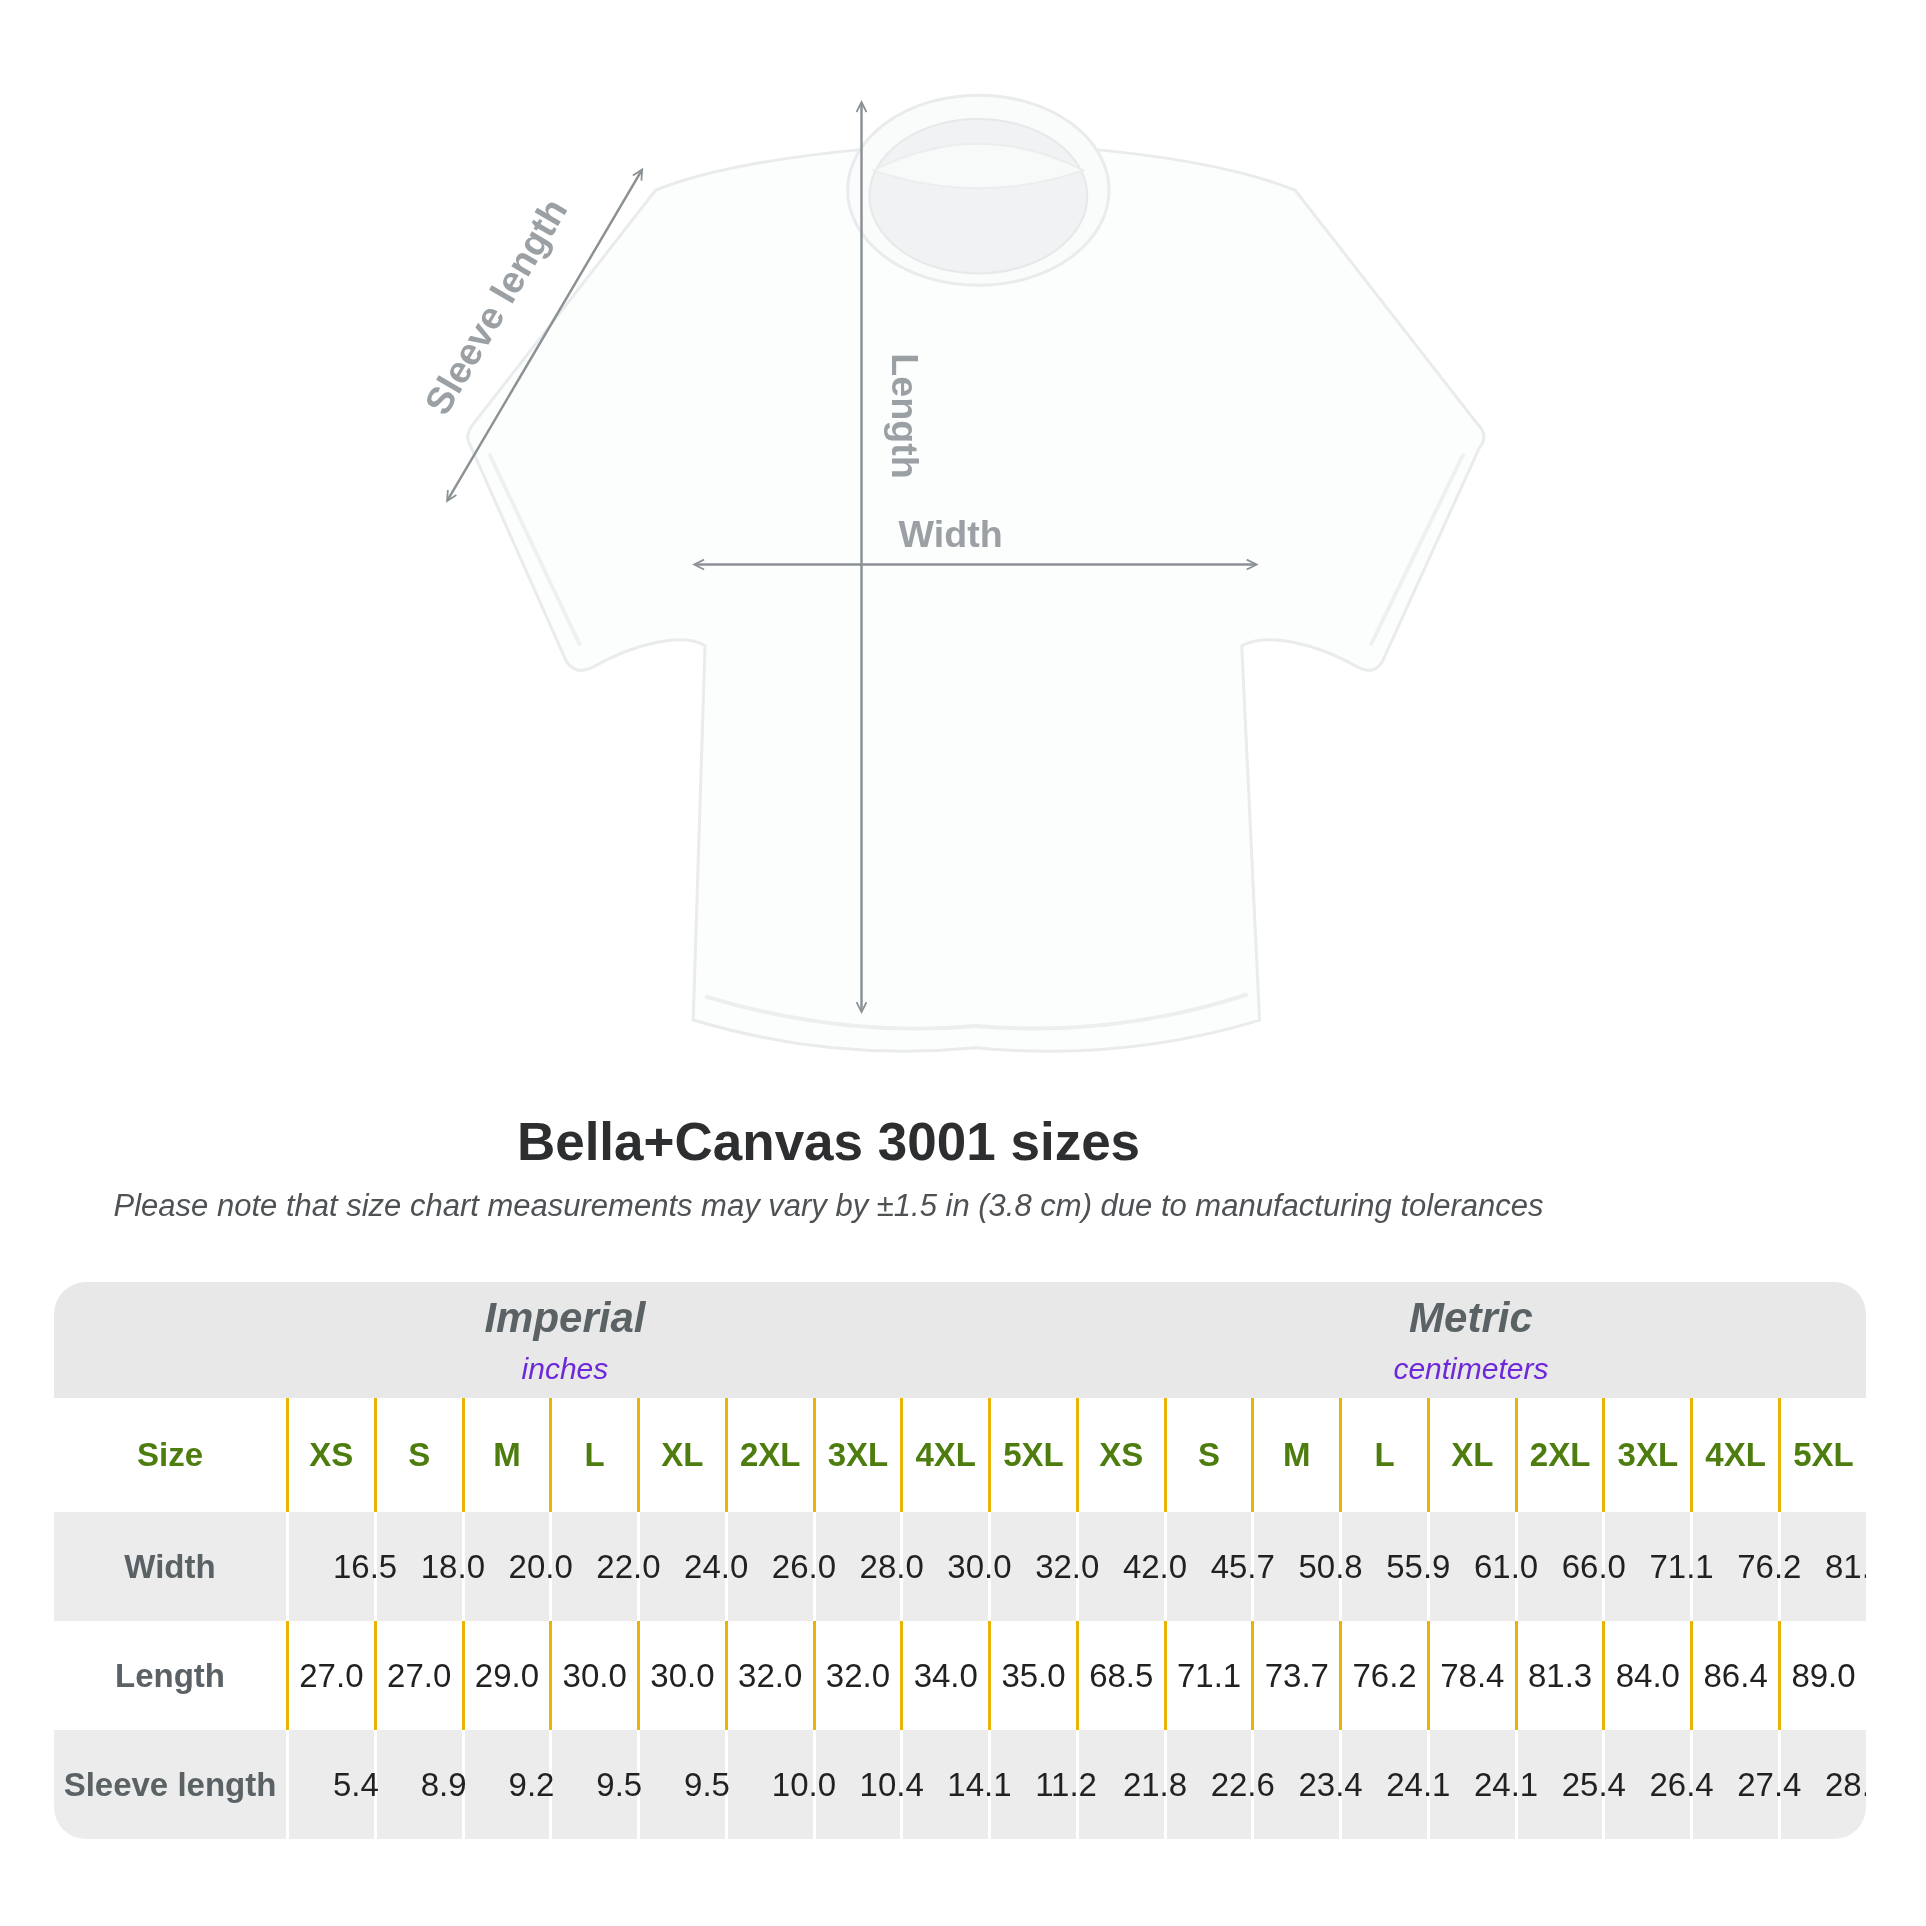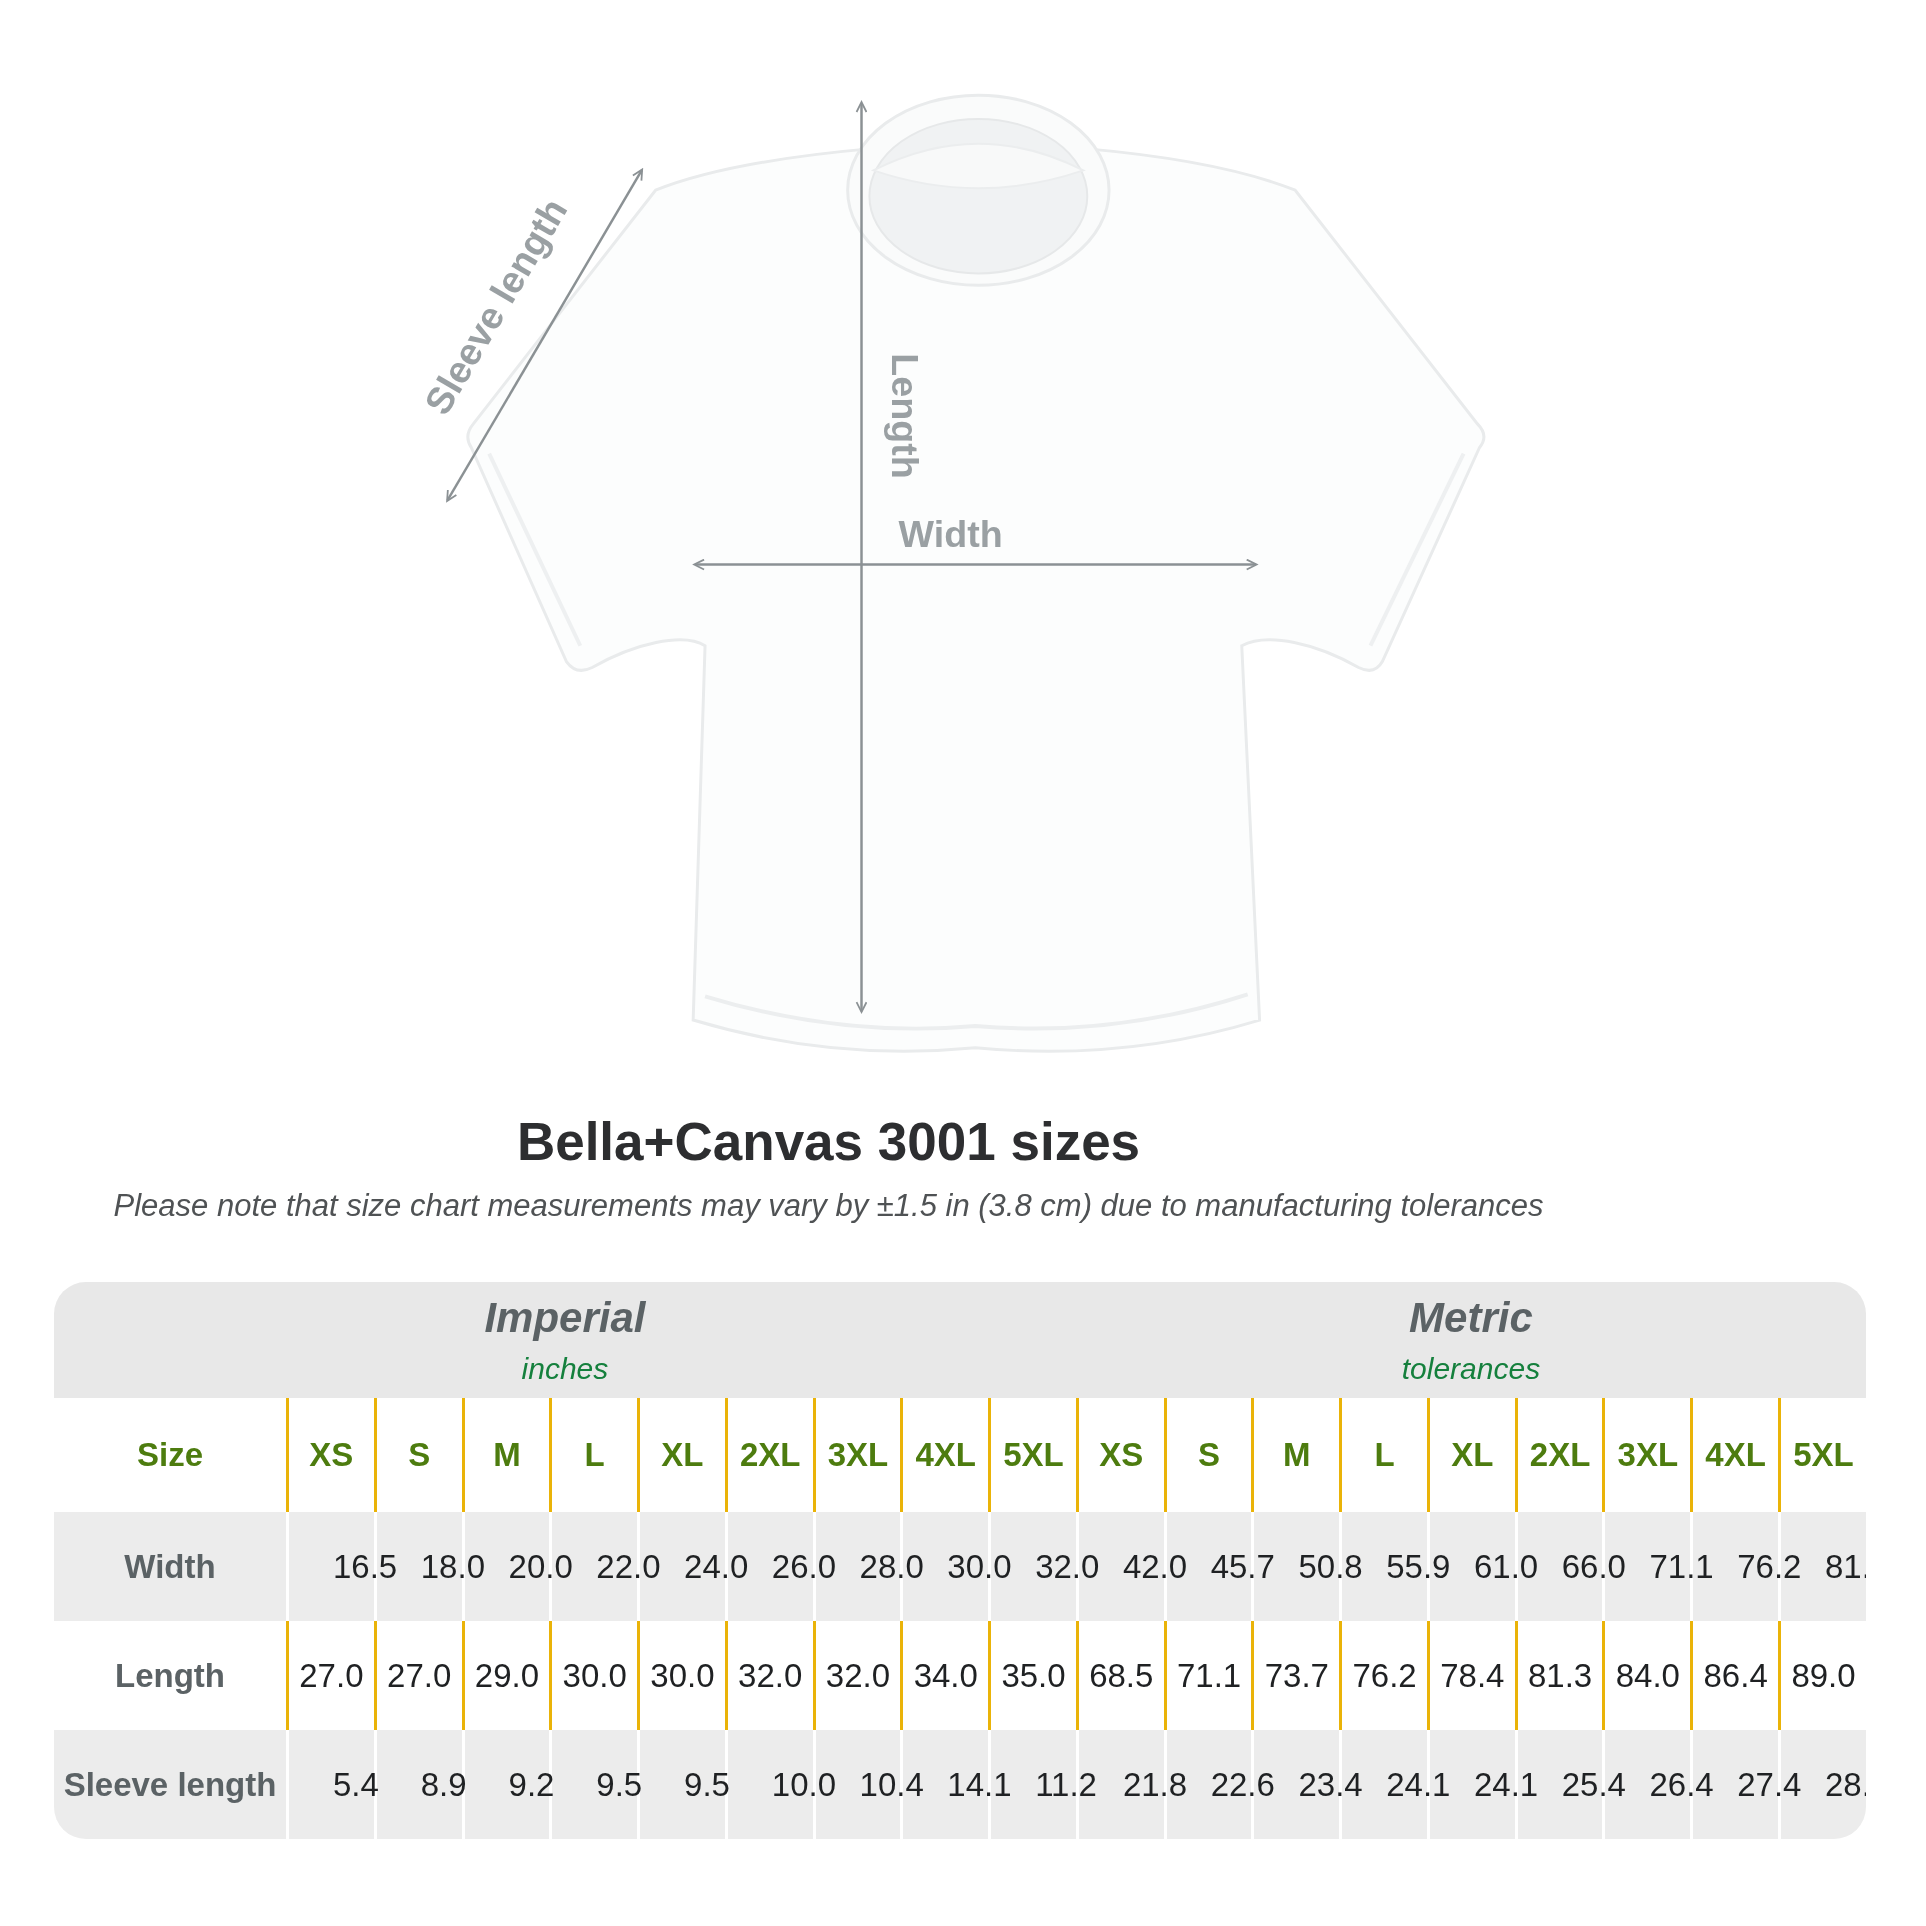--- a/index.html
+++ b/index.html
@@ -15,21 +15,21 @@
   .title-block{position:absolute;left:0;top:1111px;width:1657px;text-align:center;}
   .chart-title{margin:0;font-size:53px;font-weight:bold;color:#2d2e30;letter-spacing:0px;}
   .chart-subtitle{margin:16px 0 0 0;font-size:31px;font-style:italic;color:#4f5254;}
   
   .table-wrap{position:absolute;left:54px;top:1282px;width:1812px;border-radius:32px;overflow:hidden;}
   table.size-chart{width:1812px;border-collapse:separate;border-spacing:0;table-layout:fixed;}
   col.col-label{width:232px;}
   td{text-align:center;vertical-align:middle;padding:0;font-size:33px;color:#1f2123;}
   tr.band-row td{background:#e8e8e8;height:116px;}
   .unit-name{font-size:42px;font-weight:bold;font-style:italic;color:#5b6265;}
-  .unit-sub{margin-top:10px;font-size:30px;font-style:italic;color:#15803d;}
+  .unit-sub{margin-top:10px;font-size:30px;font-style:italic;color:#6d28d9;}
   tr.sizes-row td{background:#ffffff;height:114px;font-weight:bold;color:#4d7c0f;}
   tr.r-white td{background:#ffffff;height:109px;}
   tr.r-gray td{background:#ececec;height:109px;}
   td.rowlabel{font-weight:bold;color:#5b6265;font-size:33px;}
   tr.sizes-row td.c, tr.r-white td.c{border-left:3px solid #eab308;margin-top:39px;}
   tr.r-gray td.c{border-left:3px solid #ffffff;padding-left:44px;}
   td.c.sec{border-left-width:9px;}
 </style>
 </head>
 <body>
@@ -103,21 +103,21 @@
         <col span="18">
       </colgroup>
       <tbody>
         <tr class="band-row">
           <td colspan="10">
             <div class="unit-name">Imperial</div>
             <div class="unit-sub">inches</div>
           </td>
           <td colspan="9">
             <div class="unit-name">Metric</div>
-            <div class="unit-sub">tolerances</div>
+            <div class="unit-sub">centimeters</div>
           </td>
         </tr>
         <tr class="sizes-row">
           <td class="rowlabel">Size</td>
         <td class="c">XS</td>
             <td class="c">S</td>
             <td class="c">M</td>
             <td class="c">L</td>
             <td class="c">XL</td>
             <td class="c">2XL</td>

